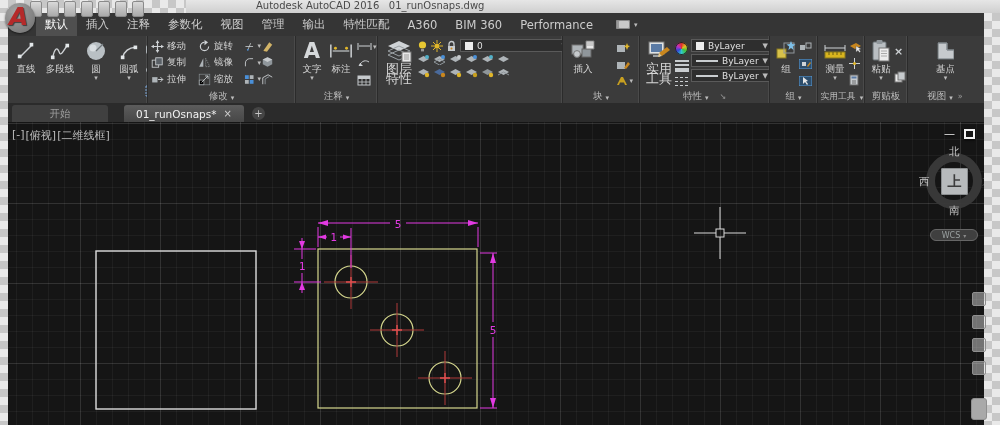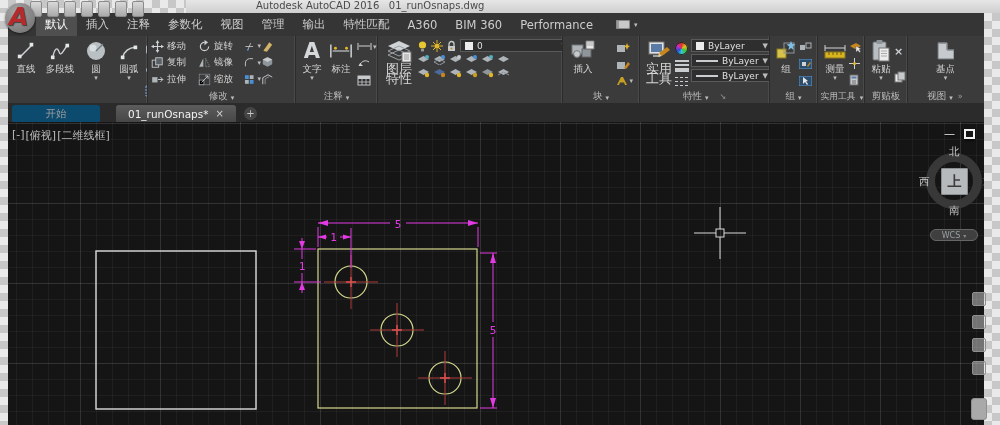--- a/index.html
+++ b/index.html
@@ -67,21 +67,21 @@
   .lw{display:flex;flex-direction:column;gap:2px;}
   .lw i{display:block;width:14px;background:#c9cdd0;}
   .lt{display:flex;flex-direction:column;gap:3px;}
   .lt i{display:block;width:14px;height:1px;
     background:repeating-linear-gradient(90deg,#c9cdd0 0 3px,transparent 3px 5px);}
   
   .filetabs{position:absolute;left:8px;top:103px;width:976px;height:19px;background:#2b2b2b;
     display:flex;align-items:flex-end;padding-left:4px;box-sizing:border-box;z-index:2;}
   .ftab{height:17px;display:flex;align-items:center;padding:0 12px;font-size:10.5px;
     border-radius:3px 3px 0 0;box-sizing:border-box;}
-  .ftab.start{background:#0c4a6e;color:#9b9b9b;width:88px;justify-content:center;margin-right:16px;}
+  .ftab.start{background:#404040;color:#9b9b9b;width:96px;justify-content:center;margin-right:16px;}
   .ftab.activef{background:linear-gradient(#5c5c5c,#474747);color:#f2f2f2;gap:7px;}
   .ftab .fx{font-size:10px;color:#cfcfcf;}
   .fplus{width:13px;height:13px;border-radius:50%;background:#454545;color:#c6c6c6;font-size:10px;
     display:flex;align-items:center;justify-content:center;margin:0 0 2px 8px;}
   
   .canvas{position:absolute;left:0;top:122px;width:1000px;height:303px;background:#151515;
     background-image:
       linear-gradient(rgba(255,255,255,.085) 1px,transparent 1px),
       linear-gradient(90deg,rgba(255,255,255,.085) 1px,transparent 1px),
       linear-gradient(rgba(255,255,255,.042) 1px,transparent 1px),

